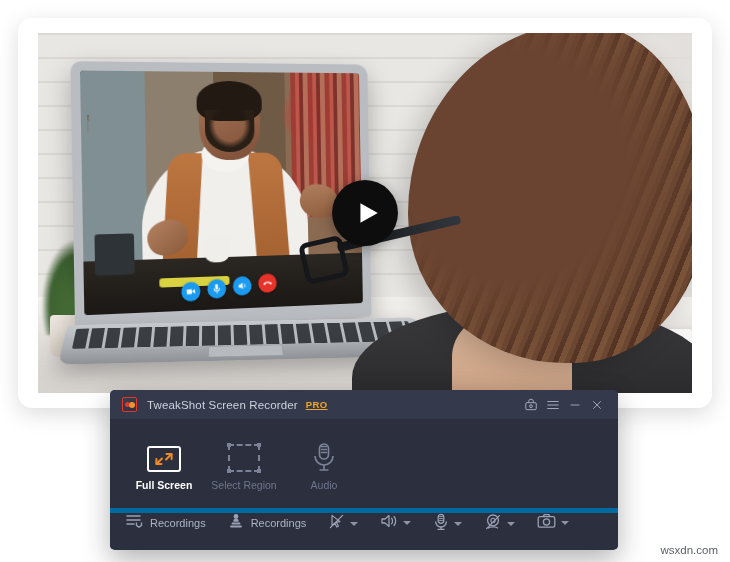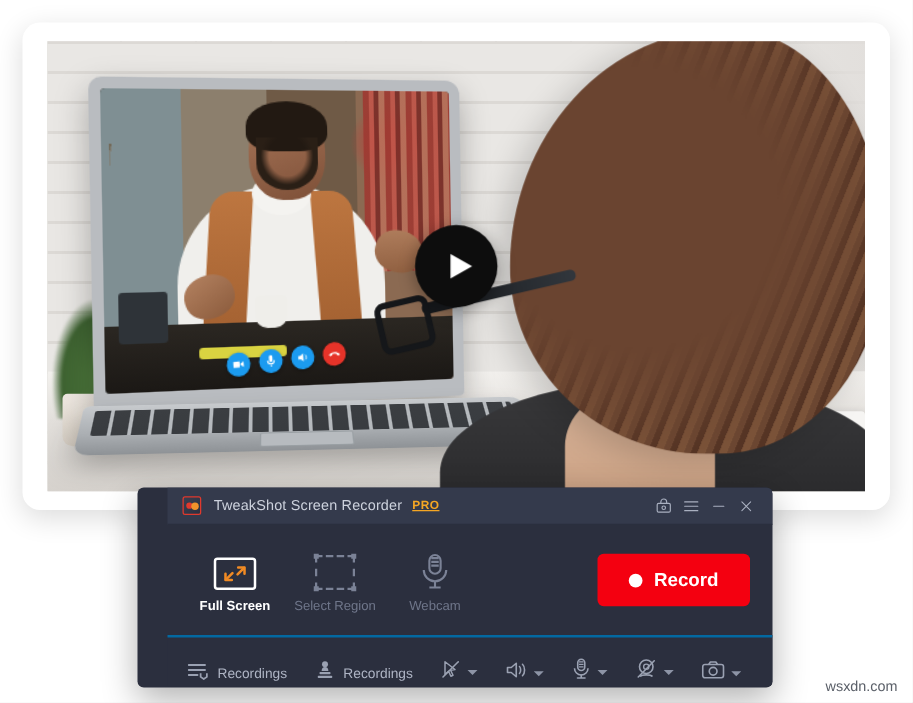--- a/index.html
+++ b/index.html
@@ -272,21 +272,20 @@
   .play-btn svg { width: 26px; height: 28px; fill: #fff; margin-left: 5px; }
 
   
   .panel {
     position: absolute; left: 110px; top: 390px;
     width: 508px; height: 160px;
     background: #2b2f3e;
     border-radius: 5px;
     box-shadow: 0 10px 28px rgba(0,0,0,.30);
     overflow: hidden;
-    padding-left: 24px;
   }
   .titlebar {
     height: 30px; background: #343a4c;
     display: flex; align-items: center; padding: 0 10px 0 12px;
     border-bottom: 1px solid #2a2f3e;
   }
   .app-icon {
     width: 15px; height: 15px; border-radius: 2px;
     background: linear-gradient(135deg,#3a3f50,#2c3040);
     border: 1.5px solid #e0392d;
@@ -363,22 +362,22 @@
   .record-btn {
     width: 122px; height: 42px; background: #f40010; border-radius: 5px;
     display: flex; align-items: center; justify-content: center; gap: 9px;
     cursor: pointer; margin-right: 4px;
   }
   .record-btn .rdot { width: 11px; height: 11px; border-radius: 50%; background: #fff; }
   .record-btn .rlbl { color: #fff; font-size: 15px; font-weight: bold; }
 
   
   .bottombar {
-    height: 41px; background: #2b2f3e; border-top: 2px solid #0369a1;
-    display: flex; align-items: flex-end; padding: 0 14px 0 16px;
+    height: 41px; background: #2b2f3e; border-top: 5px solid #0369a1;
+    display: flex; align-items: flex-start; padding: 0 14px 0 16px;
   }
   .bb-item {
     display: flex; align-items: center; gap: 7px; cursor: pointer; color: #8f96a8;
   }
   .bb-item .lbl { font-size: 11px; color: #aeb4c4; }
   .bb-item svg { stroke: #9aa1b2; fill: none; stroke-width: 1.5; }
   .bb-gap { width: 22px; }
   .caret {
     width: 0; height: 0; border-left: 4px solid transparent; border-right: 4px solid transparent;
     border-top: 4px solid #8d94a6; margin-left: 5px; cursor: pointer;
@@ -551,30 +550,26 @@
 
       <div class="mode">
         <span class="mi">
           <svg class="ico-svg" width="26" height="30" viewBox="0 0 26 30">
             <rect x="8.5" y="2" width="9" height="15" rx="4.5"></rect>
             <path d="M10 4.5h6M10 7.5h6M10 10.5h6"></path>
             <path d="M4 14a9 9 0 0018 0"></path>
             <path d="M13 23v5M8.5 28h9"></path>
           </svg>
         </span>
-        <span class="ml">Webcam</span>
+        <span class="ml">Audio</span>
       </div>
 
 
       <span class="spacer-flex"></span>
 
-      <div class="record-btn">
-        <span class="rdot"></span>
-        <span class="rlbl">Record</span>
-      </div>
     </div>
 
     <div class="bottombar">
 
       <div class="bb-item">
         <span>
           <svg width="17" height="15" viewBox="0 0 17 15">
             <path d="M1 3h13M1 7h13M1 11h7" stroke="#9aa1b2" stroke-width="1.5" stroke-linecap="round"></path>
             <path d="M10.5 9.5v3l2.5 1.7 2.5-1.7v-3" stroke="#9aa1b2" stroke-width="1.4" fill="none" stroke-linejoin="round"></path>
           </svg>

